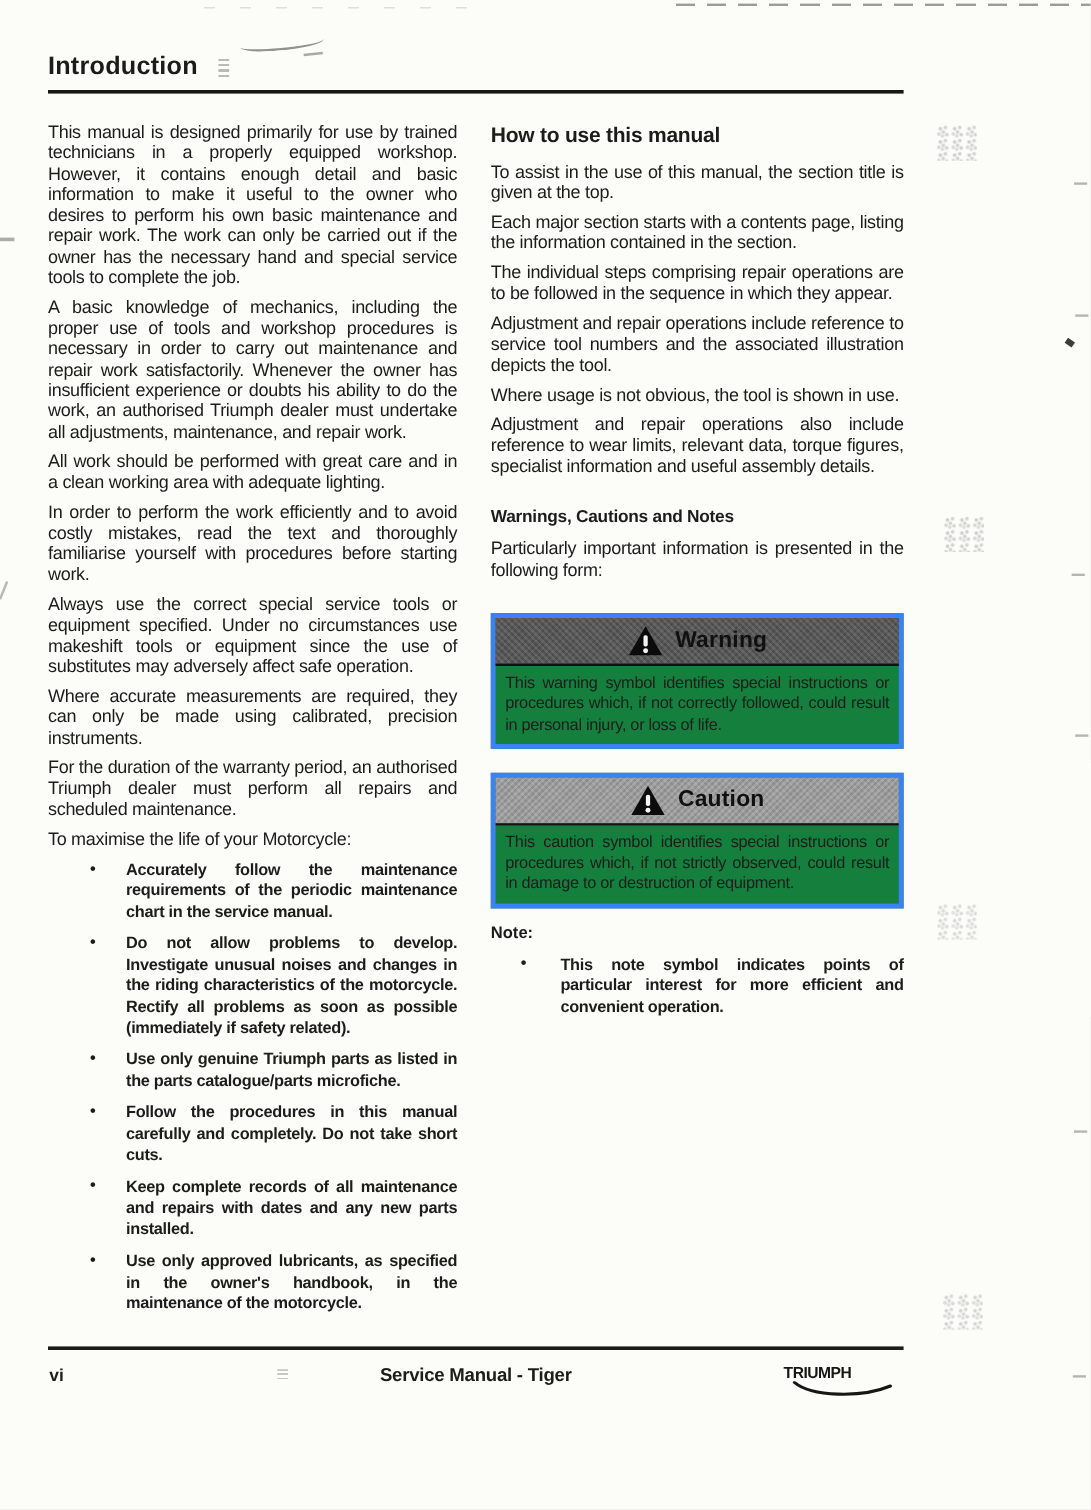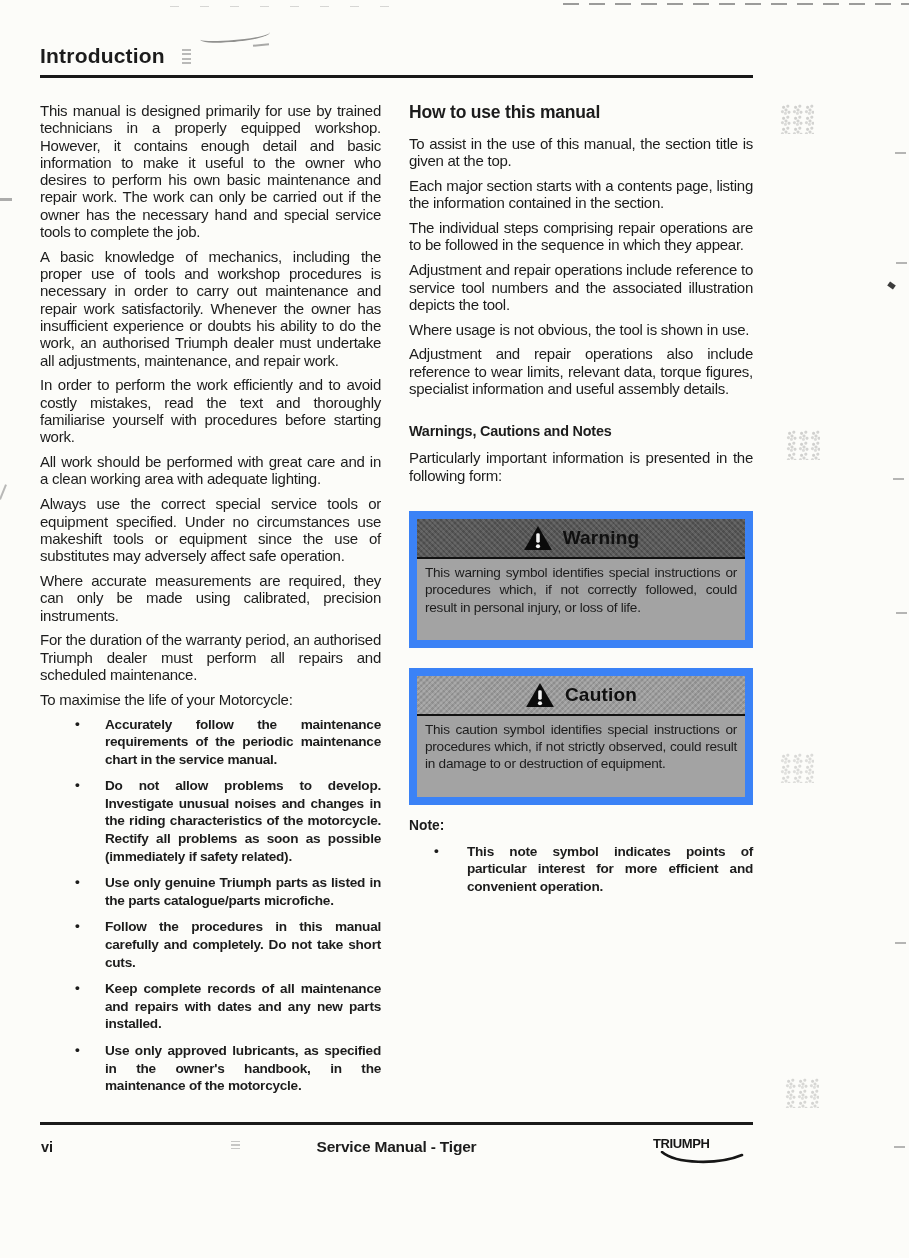--- a/index.html
+++ b/index.html
@@ -36,35 +36,35 @@
   .bullet-list li{
     position:relative;padding-left:65px;margin-bottom:9px;
     font-size:13.6px;line-height:17.6px;letter-spacing:-.25px;
     font-weight:700;text-align:justify;
   }
   .bullet-list .dot{position:absolute;left:35px;top:-1px;font-weight:700;}
 
   .section-heading{font-size:17.5px;font-weight:700;letter-spacing:-.2px;margin:0 0 12px 0;}
   .sub-heading{font-size:14.4px;font-weight:700;letter-spacing:-.2px;margin:26px 0 10px 0;}
 
-  .alert{border:8px solid #3b82f6;margin-top:27px;background:#a3a3a3;}
+  .alert{border:4px solid #3b82f6;margin-top:27px;background:#15803d;}
   .alert + .alert{margin-top:20px;}
   .alert-header{
     height:38px;display:flex;align-items:center;justify-content:center;gap:10px;
     border-bottom:2px solid #121212;
     font-size:19px;font-weight:700;letter-spacing:.2px;color:#101010;
     background-image:
       repeating-linear-gradient(45deg,rgba(255,255,255,.10) 0 2px,transparent 2px 4px),
       repeating-linear-gradient(-45deg,rgba(0,0,0,.12) 0 2px,transparent 2px 4px);
   }
   .alert.warning .alert-header{background-color:var(--warning-header-bg,#565656);}
   .alert.caution .alert-header{background-color:var(--caution-header-bg,#a0a0a0);}
   .tri-icon{display:block;}
   .alert-body{
-    padding:5px 8px 24px 8px;
+    padding:5px 8px 8px 8px;
     font-size:13.6px;line-height:17.3px;letter-spacing:-.25px;text-align:justify;
   }
 
   .note-label{font-weight:700;font-size:13.8px;margin-top:13px;}
   .note-list{list-style:none;margin:10px 0 0 0;padding:0;}
   .note-list li{
     position:relative;padding-left:58px;
     font-size:13.6px;line-height:17.6px;letter-spacing:-.25px;
     font-weight:700;text-align:justify;
   }
@@ -148,22 +148,22 @@
       <span>Introduction</span>
       <span class="title-smudge"></span>
     </h1>
     <div class="title-rule"></div>
 
     <div class="columns">
 
       <div class="col-left">
         <p class="para">This manual is designed primarily for use by trained technicians in a properly equipped workshop. However, it contains enough detail and basic information to make it useful to the owner who desires to perform his own basic maintenance and repair work. The work can only be carried out if the owner has the necessary hand and special service tools to complete the job.</p>
         <p class="para">A basic knowledge of mechanics, including the proper use of tools and workshop procedures is necessary in order to carry out maintenance and repair work satisfactorily. Whenever the owner has insufficient experience or doubts his ability to do the work, an authorised Triumph dealer must undertake all adjustments, maintenance, and repair work.</p>
+        <p class="para">All work should be performed with great care and in a clean working area with adequate lighting.</p>
         <p class="para">In order to perform the work efficiently and to avoid costly mistakes, read the text and thoroughly familiarise yourself with procedures before starting work.</p>
-        <p class="para">All work should be performed with great care and in a clean working area with adequate lighting.</p>
         <p class="para">Always use the correct special service tools or equipment specified. Under no circumstances use makeshift tools or equipment since the use of substitutes may adversely affect safe operation.</p>
         <p class="para">Where accurate measurements are required, they can only be made using calibrated, precision instruments.</p>
         <p class="para">For the duration of the warranty period, an authorised Triumph dealer must perform all repairs and scheduled maintenance.</p>
         <p class="para">To maximise the life of your Motorcycle:</p>
 
         <ul class="bullet-list">
           <li><span class="dot">•</span><span>Accurately follow the maintenance requirements of the periodic maintenance chart in the service manual.</span></li>
           <li><span class="dot">•</span><span>Do not allow problems to develop. Investigate unusual noises and changes in the riding characteristics of the motorcycle. Rectify all problems as soon as possible (immediately if safety related).</span></li>
           <li><span class="dot">•</span><span>Use only genuine Triumph parts as listed in the parts catalogue/parts microfiche.</span></li>
           <li><span class="dot">•</span><span>Follow the procedures in this manual carefully and completely. Do not take short cuts.</span></li>

